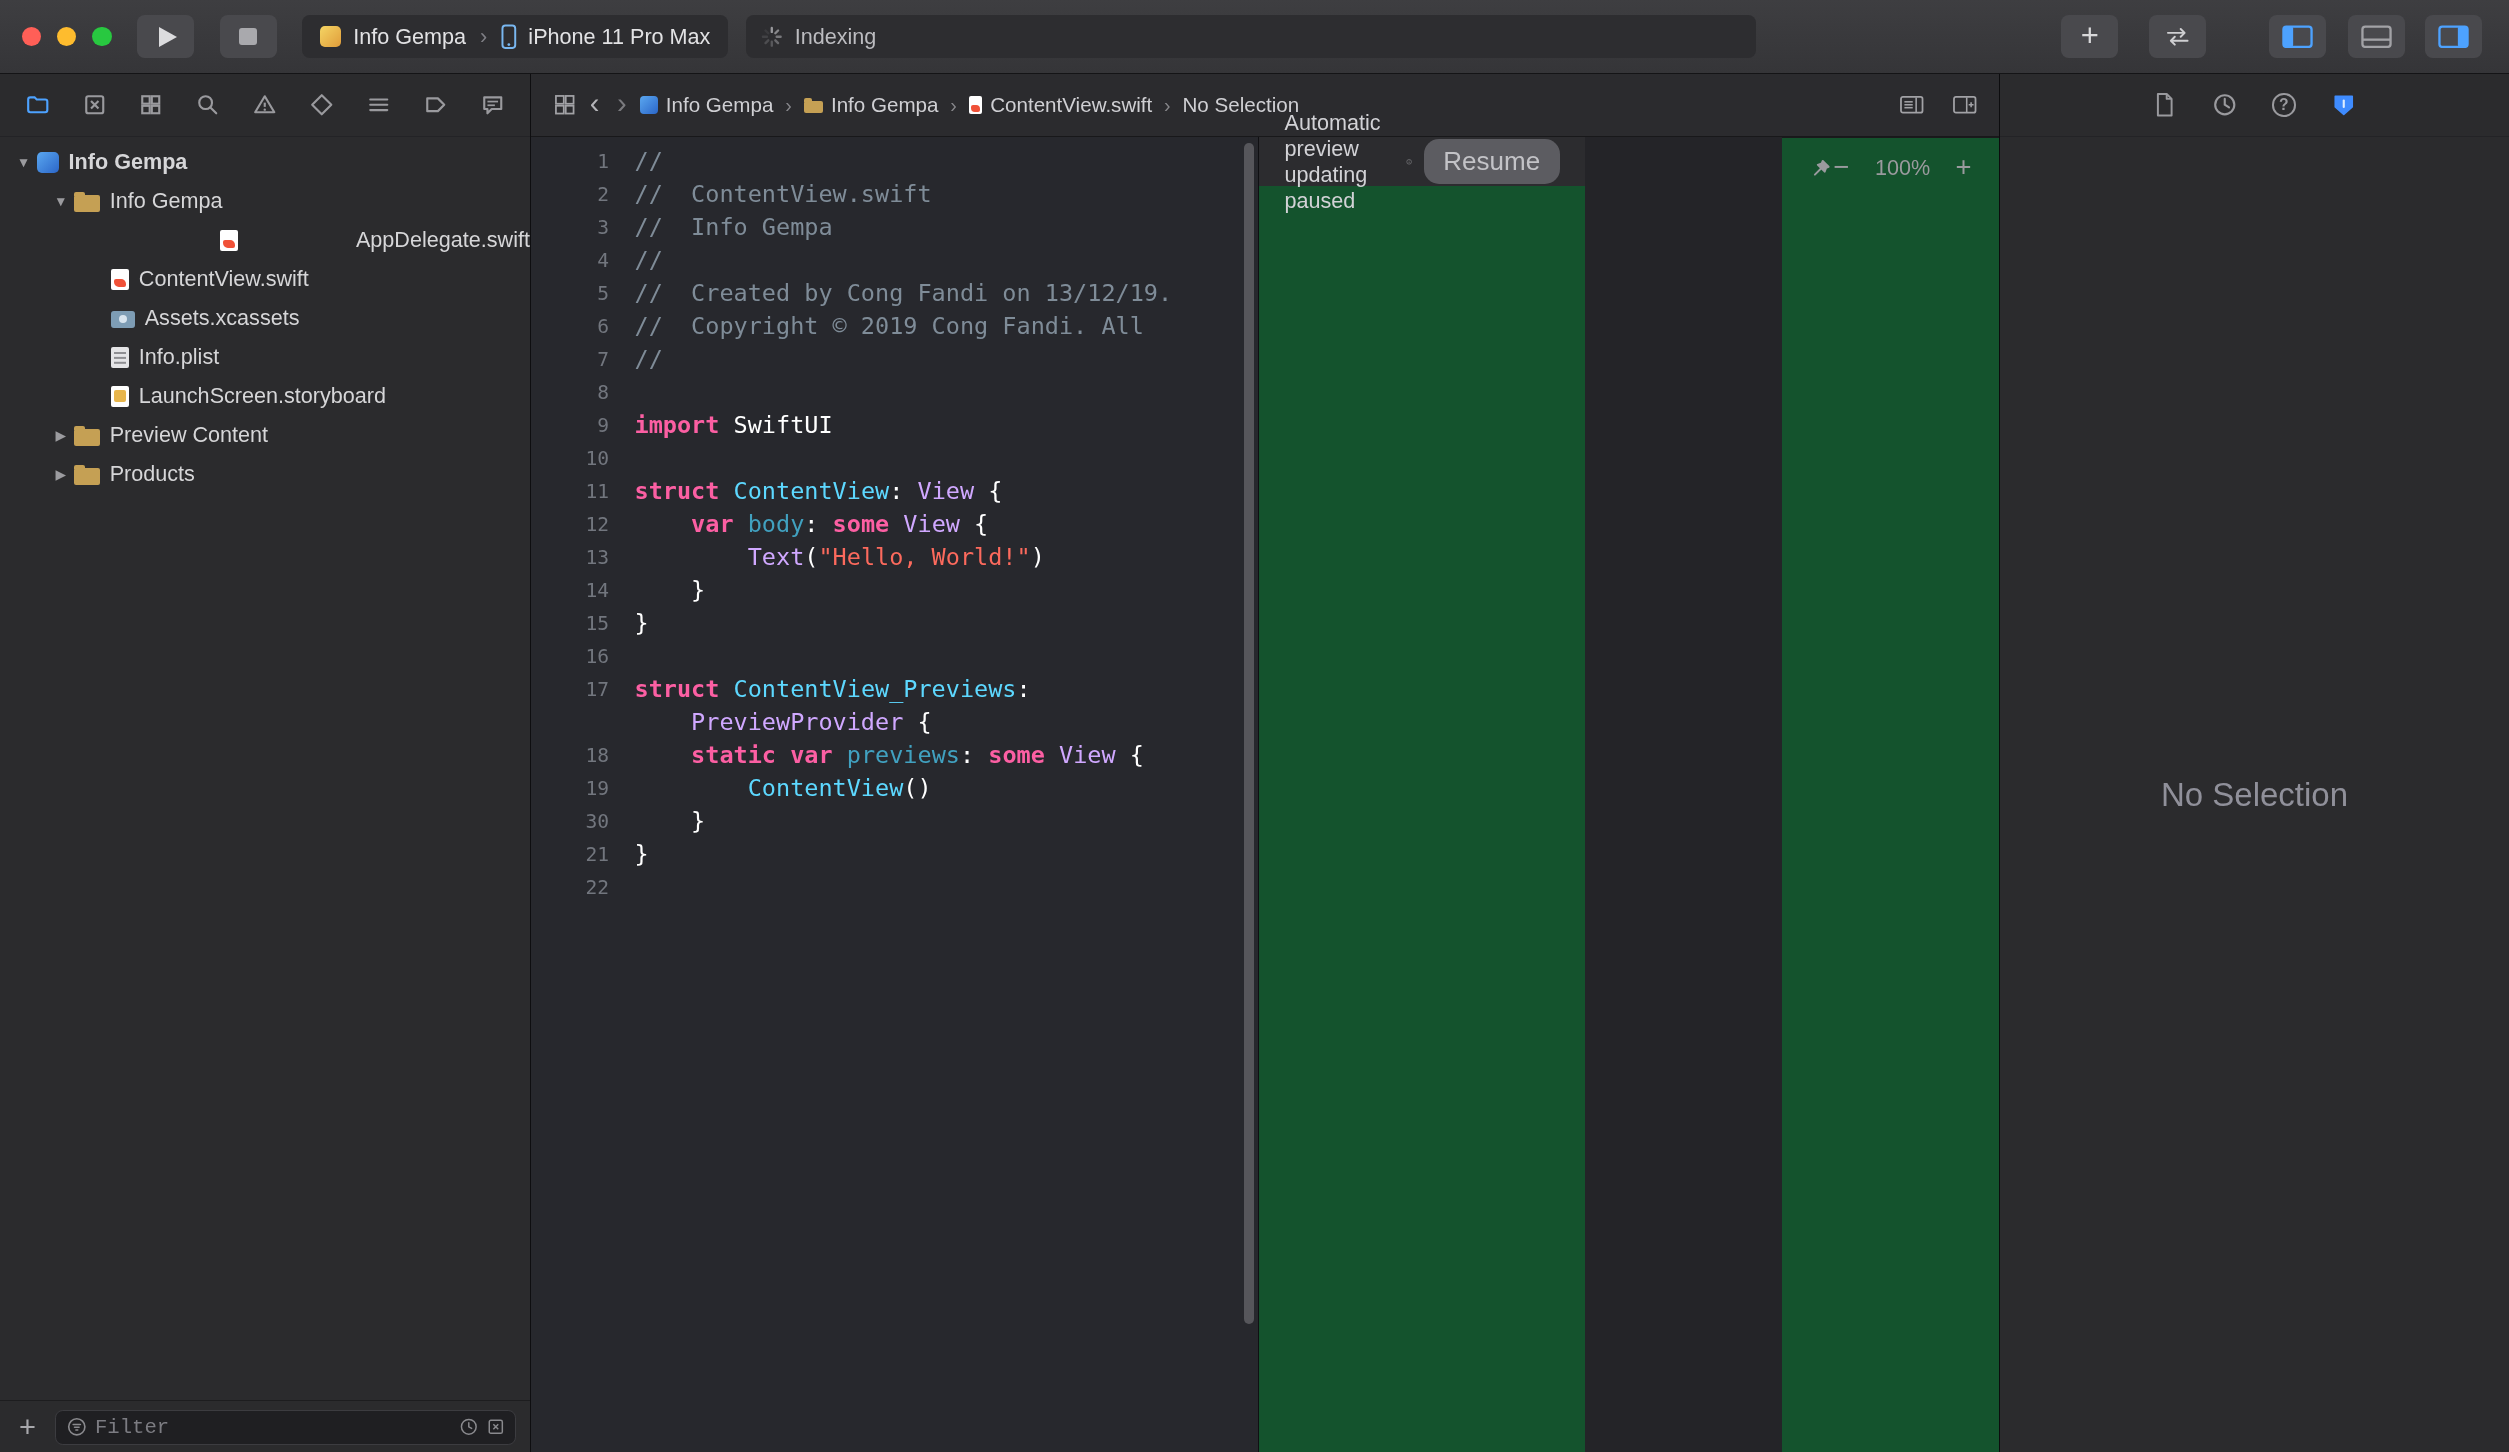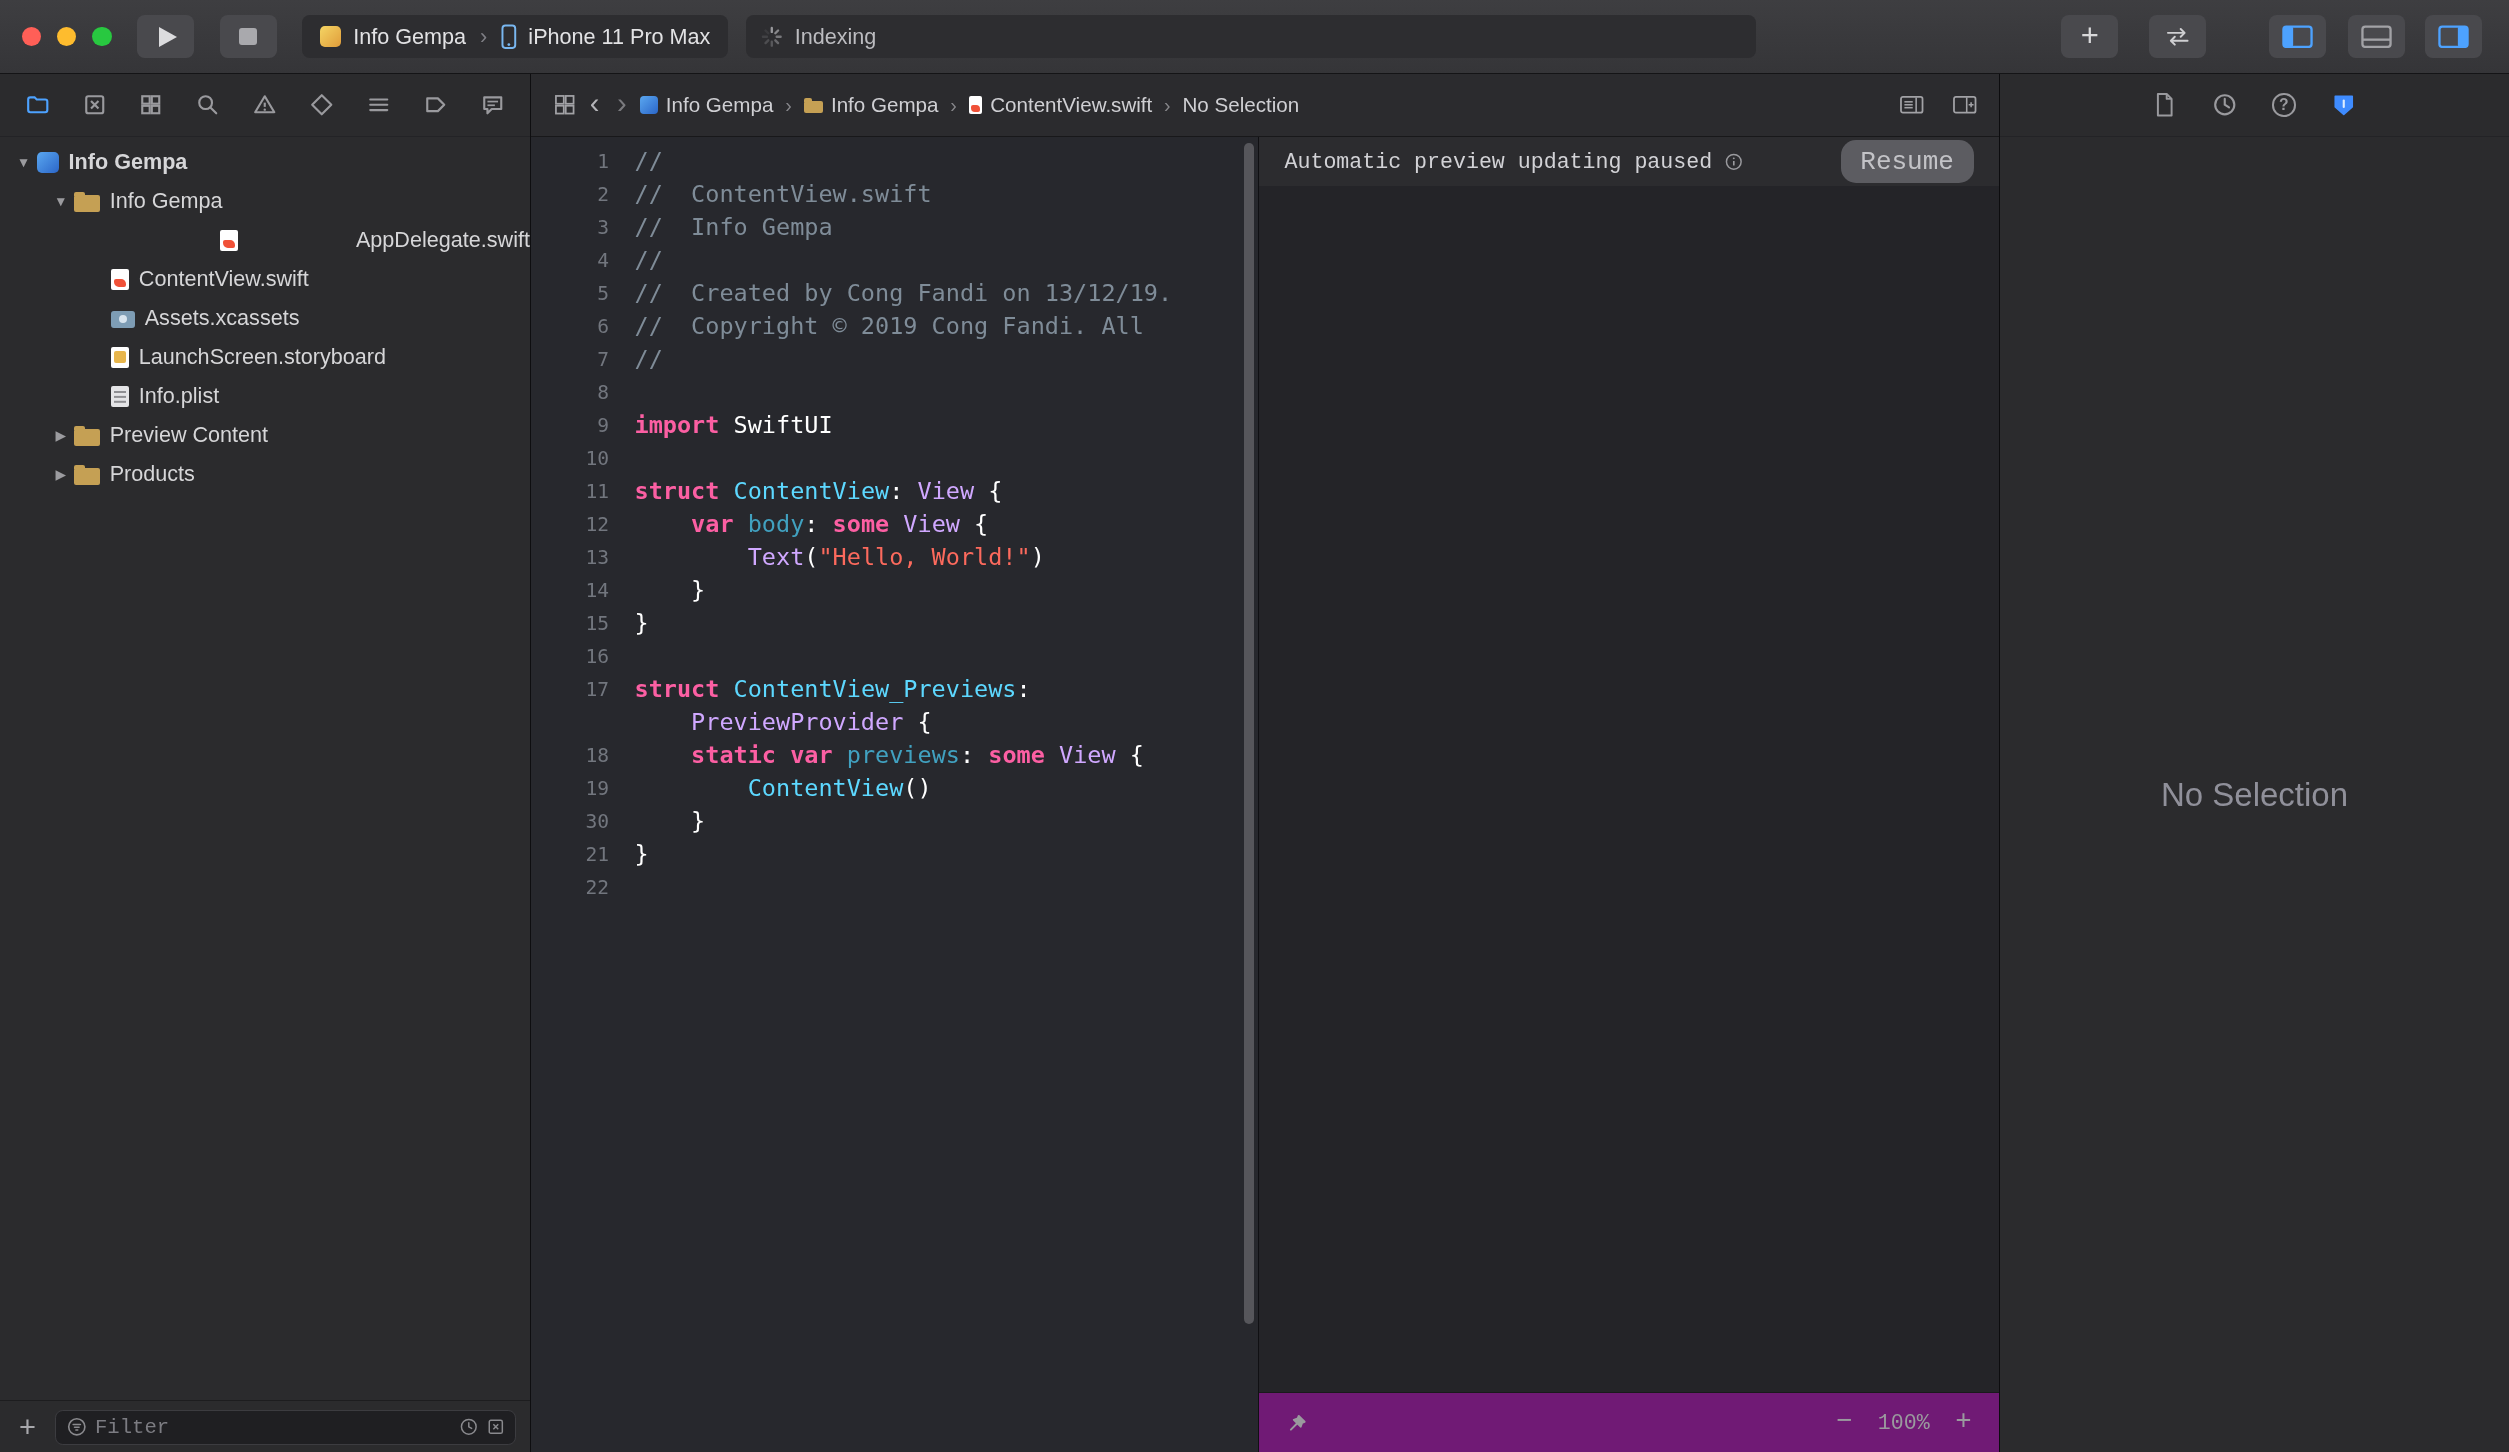--- a/index.html
+++ b/index.html
@@ -94,21 +94,21 @@
             font-family:"DejaVu Sans Mono","Liberation Mono",monospace; }
   .code-row { display:flex; height:33px; }
   .ln { width:78px; flex:0 0 78px; text-align:right; color:#72767e; font-size:19.6px; line-height:33px; }
   .code { margin-left:25.5px; white-space:pre; font-size:23.5px; line-height:33px; color:#ffffff; }
   .tok-c{color:#7f8c98} .tok-k{color:#fc5fa3;font-weight:bold} .tok-s{color:#fc6a5d}
   .tok-t{color:#5dd8ff} .tok-d{color:#41a1c0} .tok-o{color:#d0a8ff} .tok-p{color:#ffffff}
   .scrollbar-thumb { position:absolute; right:3.9px; top:5.9px; width:9.8px; height:1181px;
                      background:#56565b; border-radius:4.9px; }
 
   
-  .canvas { flex:1; display:flex; flex-direction:column; background:#701a75; border-left:1px solid #101013;font-family:Liberation Mono, monospace; }
+  .canvas { flex:1; display:flex; flex-direction:row; background:#14532d; border-left:1px solid #101013; }
   .canvas-header { height:49px; flex:0 0 49px; background:#2c2c2f; display:flex; align-items:center;
                    padding:0 25.5px; gap:11.8px; color:#d2d2d6; font-size:21.6px; }
   .resume-btn { margin-left:auto; background:#5c5c61; color:#c3c3c7; border:none; border-radius:15px;
                 font-size:26px; font-family:inherit; padding:6.9px 19.6px; }
   .canvas-body { flex:1; background:#242428; }
   .canvas-footer { height:61px; flex:0 0 61px; border-top:1px solid #1a1a1c; display:flex;
                    align-items:center; padding:0 27.4px; color:#9a9a9e; font-size:21.6px; }
   .zoom-group { margin-left:auto; display:flex; align-items:center; gap:25.5px; }
   .zoom-glyph { font-size:27.4px; line-height:1; margin-top:-2.9px; }
 
@@ -294,27 +294,27 @@
             <span class="titem-icon icon-swift"></span>
             <span class="tree-label">ContentView.swift</span>
           </div>
           <div class="tree-row" style="padding-left: 84px;">
             <span class="disclosure"></span>
             <span class="titem-icon icon-assets"></span>
             <span class="tree-label">Assets.xcassets</span>
           </div>
           <div class="tree-row" style="padding-left: 84px;">
             <span class="disclosure"></span>
+            <span class="titem-icon icon-plist"></span>
+            <span class="tree-label">Info.plist</span>
+          </div>
+          <div class="tree-row" style="padding-left: 84px;">
+            <span class="disclosure"></span>
             <span class="titem-icon icon-storyboard"></span>
             <span class="tree-label">LaunchScreen.storyboard</span>
-          </div>
-          <div class="tree-row" style="padding-left: 84px;">
-            <span class="disclosure"></span>
-            <span class="titem-icon icon-plist"></span>
-            <span class="tree-label">Info.plist</span>
           </div>
           <div class="tree-row" style="padding-left: 47px;">
             <span class="disclosure">▶</span>
             <span class="titem-icon icon-folder"></span>
             <span class="tree-label">Preview Content</span>
           </div>
           <div class="tree-row" style="padding-left: 47px;">
             <span class="disclosure">▶</span>
             <span class="titem-icon icon-folder"></span>
             <span class="tree-label">Products</span>

